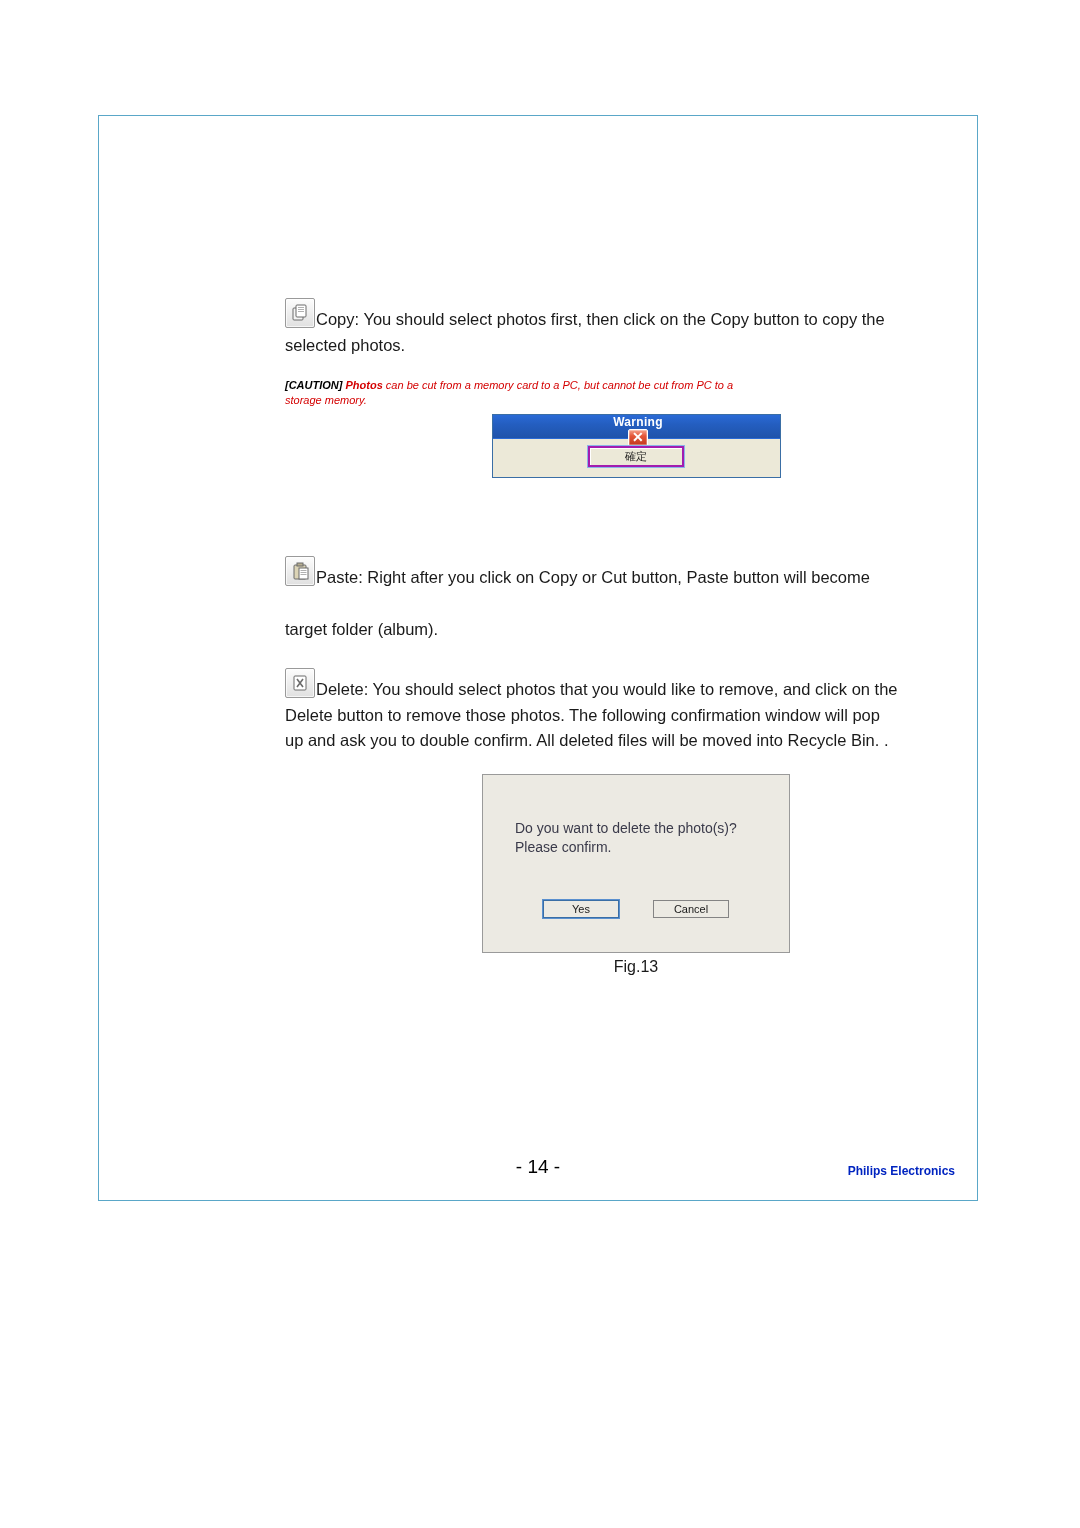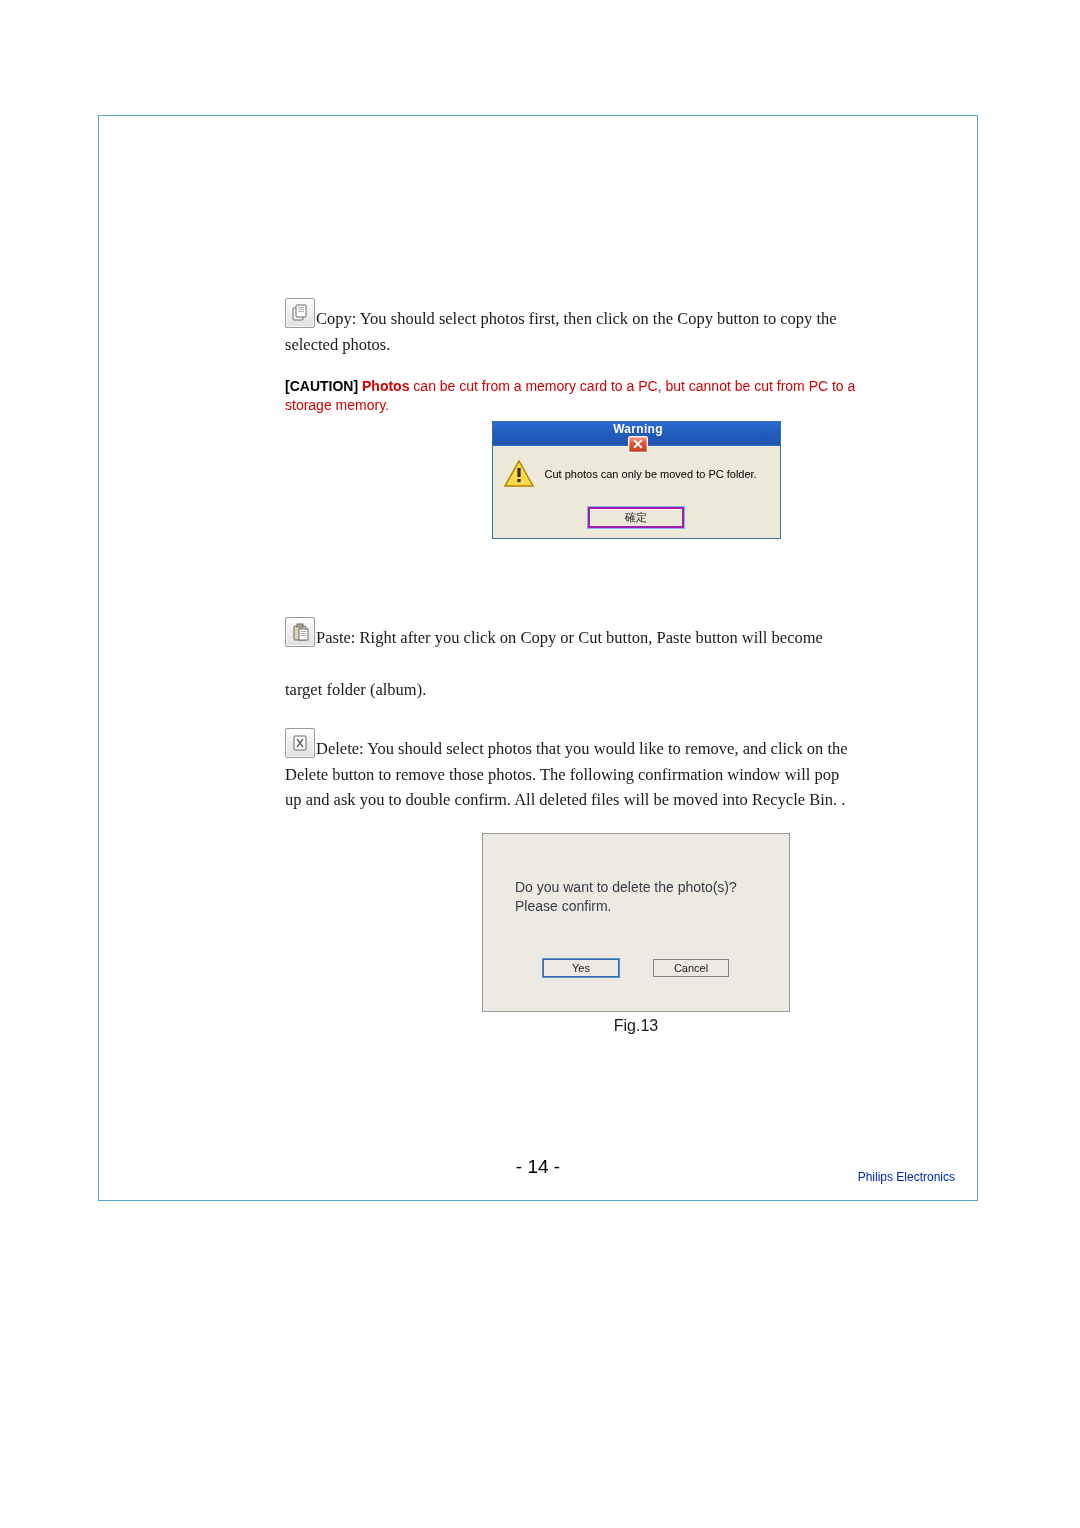--- a/index.html
+++ b/index.html
@@ -30,21 +30,20 @@
     left: 186px;
     top: 182px;
     width: 702px;
     font-size: 16.5px;
     line-height: 1.55;
     color: #1a1a1a;
   }
   .row {
     display: block;
     margin-bottom: 20px;
-    font-family: Liberation Serif, serif;
   }
   .icon-btn {
     display: inline-block;
     vertical-align: text-bottom;
     width: 30px;
     height: 30px;
     background: linear-gradient(#fdfdfd, #e0e0e0);
     border: 1px solid #9a9a9a;
     border-radius: 2px;
     box-sizing: border-box;
@@ -52,24 +51,25 @@
     position: relative;
     box-shadow: inset 0 0 0 1px rgba(255,255,255,0.7);
   }
   .icon-btn svg {
     position: absolute;
     top: 4px; left: 4px;
     width: 20px; height: 20px;
   }
   .caution-line {
     color: #d40000;
-    font-size: 14px;
+    font-size: 11px;
     line-height: 1.35;
     margin-top: 8px;
     margin-bottom: 6px;
+    font-style: italic;
   }
   .caution-line b { font-weight: 700; }
   .caution-line .black { color: #000; }
   .figcap {
     text-align: center;
     font-size: 16px;
     margin-top: 2px;
   }
 
   
@@ -178,23 +178,24 @@
   .page-num {
     position: absolute;
     left: 0; right: 0;
     bottom: 22px;
     text-align: center;
     font-size: 19px;
   }
   .brand {
     position: absolute;
     right: 22px;
-    bottom: 16px;
+    bottom: 22px;
     font-size: 12px;
     color: #0024c0;
+    font-weight: bold;
   }
 
   .blk2 { margin-top: 30px; }
   .blk3 { margin-top: 78px; }
   .blk4 { margin-top: 26px; }
 </style>
 </head>
 <body>
 
 <div class="sheet">
@@ -221,28 +222,20 @@
         <b><span class="black">[CAUTION]</span><span> Photos</span></b><span> can be cut from a memory card to a PC, but cannot be cut from PC to a </span><br>
         <span>storage memory.</span>
       </div>
 
       <div class="fig12wrap">
         <div class="fig12">
           <div class="titlebar">
             <span>Warning</span>
             <span class="spacer"></span>
             <span class="closebtn">✕</span>
-          </div>
-          <div class="body">
-            <svg class="warn-icon" viewBox="0 0 32 32">
-              <polygon points="16,3 30,28 2,28" fill="#ffd94a" stroke="#b08400" stroke-width="1.5"></polygon>
-              <rect x="14.4" y="10" width="3.2" height="9" fill="#2b2b2b"></rect>
-              <rect x="14.4" y="21" width="3.2" height="3.2" fill="#2b2b2b"></rect>
-            </svg>
-            <div class="body-text">Cut photos can only be moved to PC folder.</div>
           </div>
           <div class="btnrow">
             <span class="okbtn">確定</span>
           </div>
         </div>
       </div>
 
       <div class="row blk3">
         <span class="icon-btn">
           <svg viewBox="0 0 20 20">

